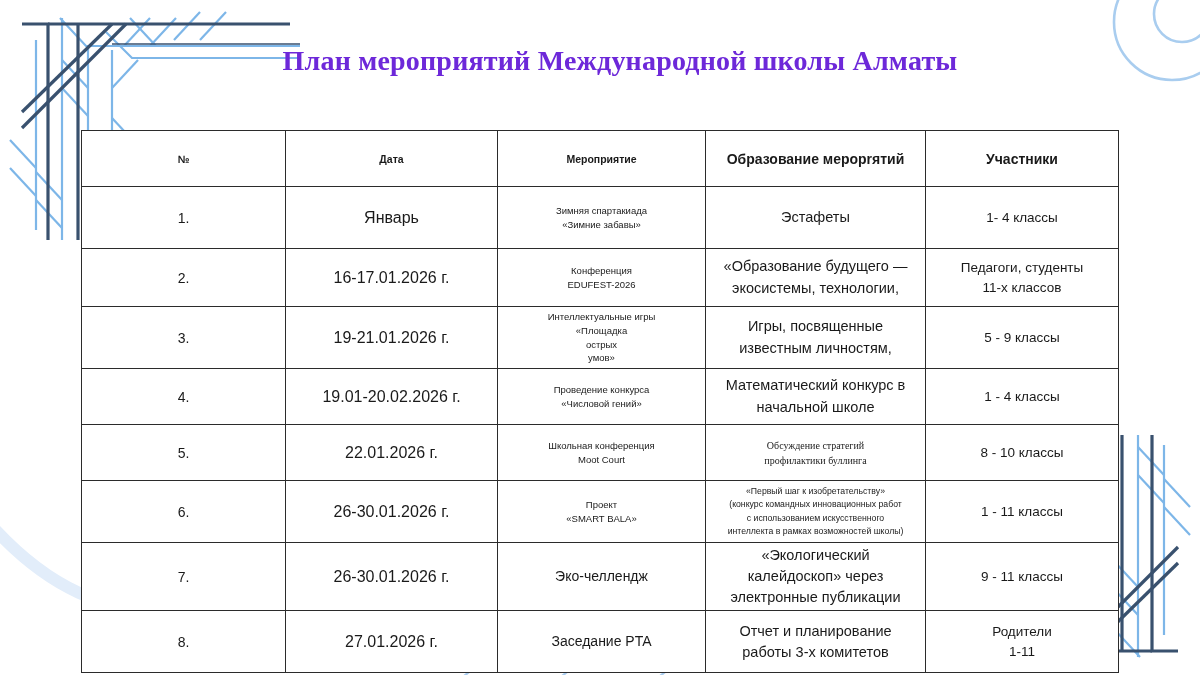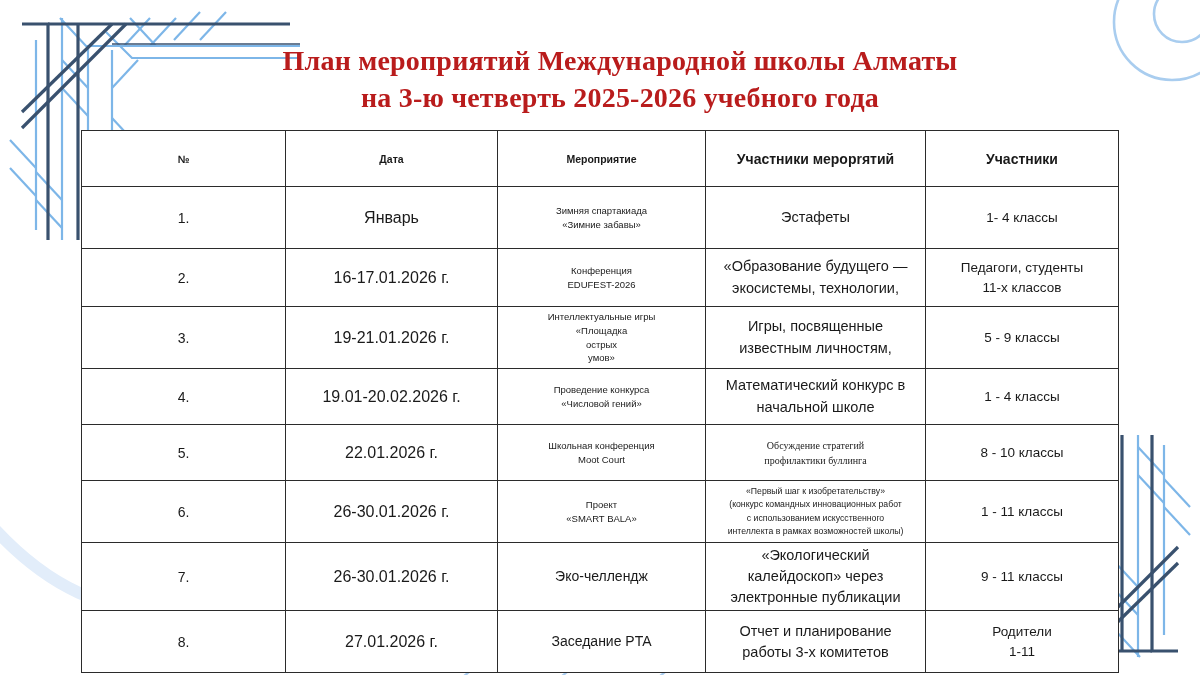--- a/index.html
+++ b/index.html
@@ -34,21 +34,21 @@
     position: absolute;
     left: 230px; top: 42px;
     width: 780px;
     text-align: center;
   }
   .title-line {
     font-family: "Liberation Serif", serif;
     font-weight: bold;
     font-size: 28px;
     line-height: 1.33;
-    color: #b91c1c;
+    color: #6d28d9;
     letter-spacing: 0.2px;
     white-space: nowrap;
   }
 
   
   #plan-table {
     position: absolute;
     left: 81px; top: 130px;
     width: 1037px;
     border-collapse: collapse;
@@ -184,37 +184,36 @@
       <path d="M48 24 L290 24"></path>
       <path d="M78 24 L78 240"></path>
       <path d="M22 112 L112 24"></path>
       <path d="M22 128 L126 24"></path>
       <path d="M112 44 L300 44" stroke-width="1.6"></path>
     </g>
   </svg>
 
   <div id="title-block">
     <div class="title-line">План мероприятий Международной школы Алматы</div>
-    <div class="title-line">на 3-ю четверть 2025-2026 учебного года</div>
   </div>
 
   <table id="plan-table">
     <colgroup>
       <col class="c-num">
         <col class="c-date">
         <col class="c-event">
         <col class="c-content">
         <col class="c-part">
     </colgroup>
     <thead>
       <tr>
         <th class="th-sm">№</th>
         <th class="th-sm">Дата</th>
         <th class="th-sm">Мероприятие</th>
-        <th class="th-lg">Участники мероprятий</th>
+        <th class="th-lg">Образование мероprятий</th>
         <th class="th-lg">Участники</th>
       </tr>
     </thead>
     <tbody>
       <tr class="r1">
         <td class="cell-num">1.</td>
         <td class="cell-date">Январь</td>
         <td class="cell-event-sm ml">Зимняя спартакиада
 «Зимние забавы»</td>
         <td class="cell-content-lg ml">Эстафеты</td>

